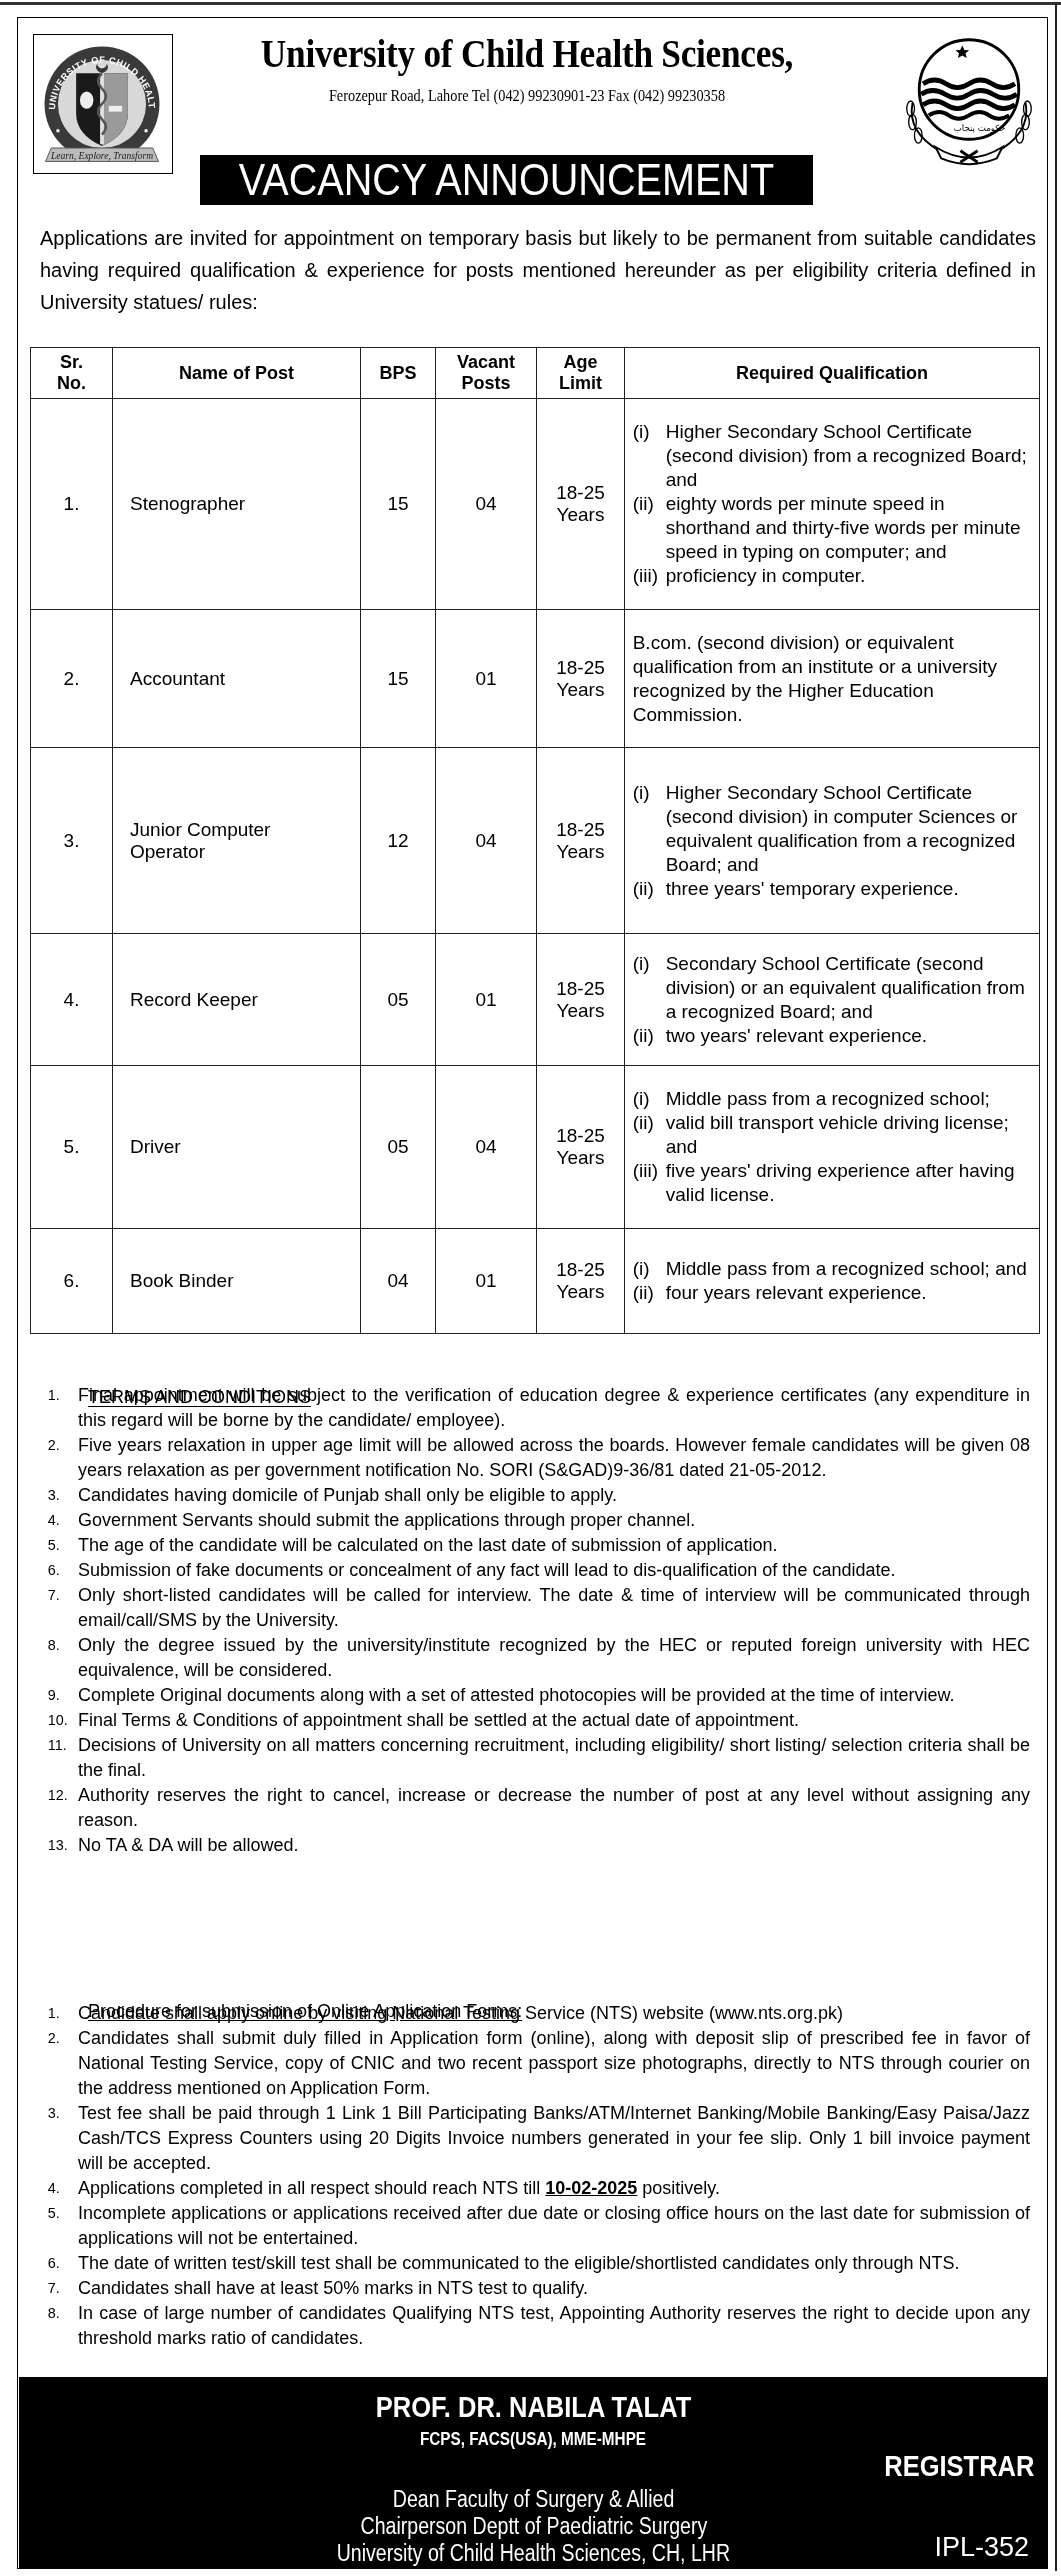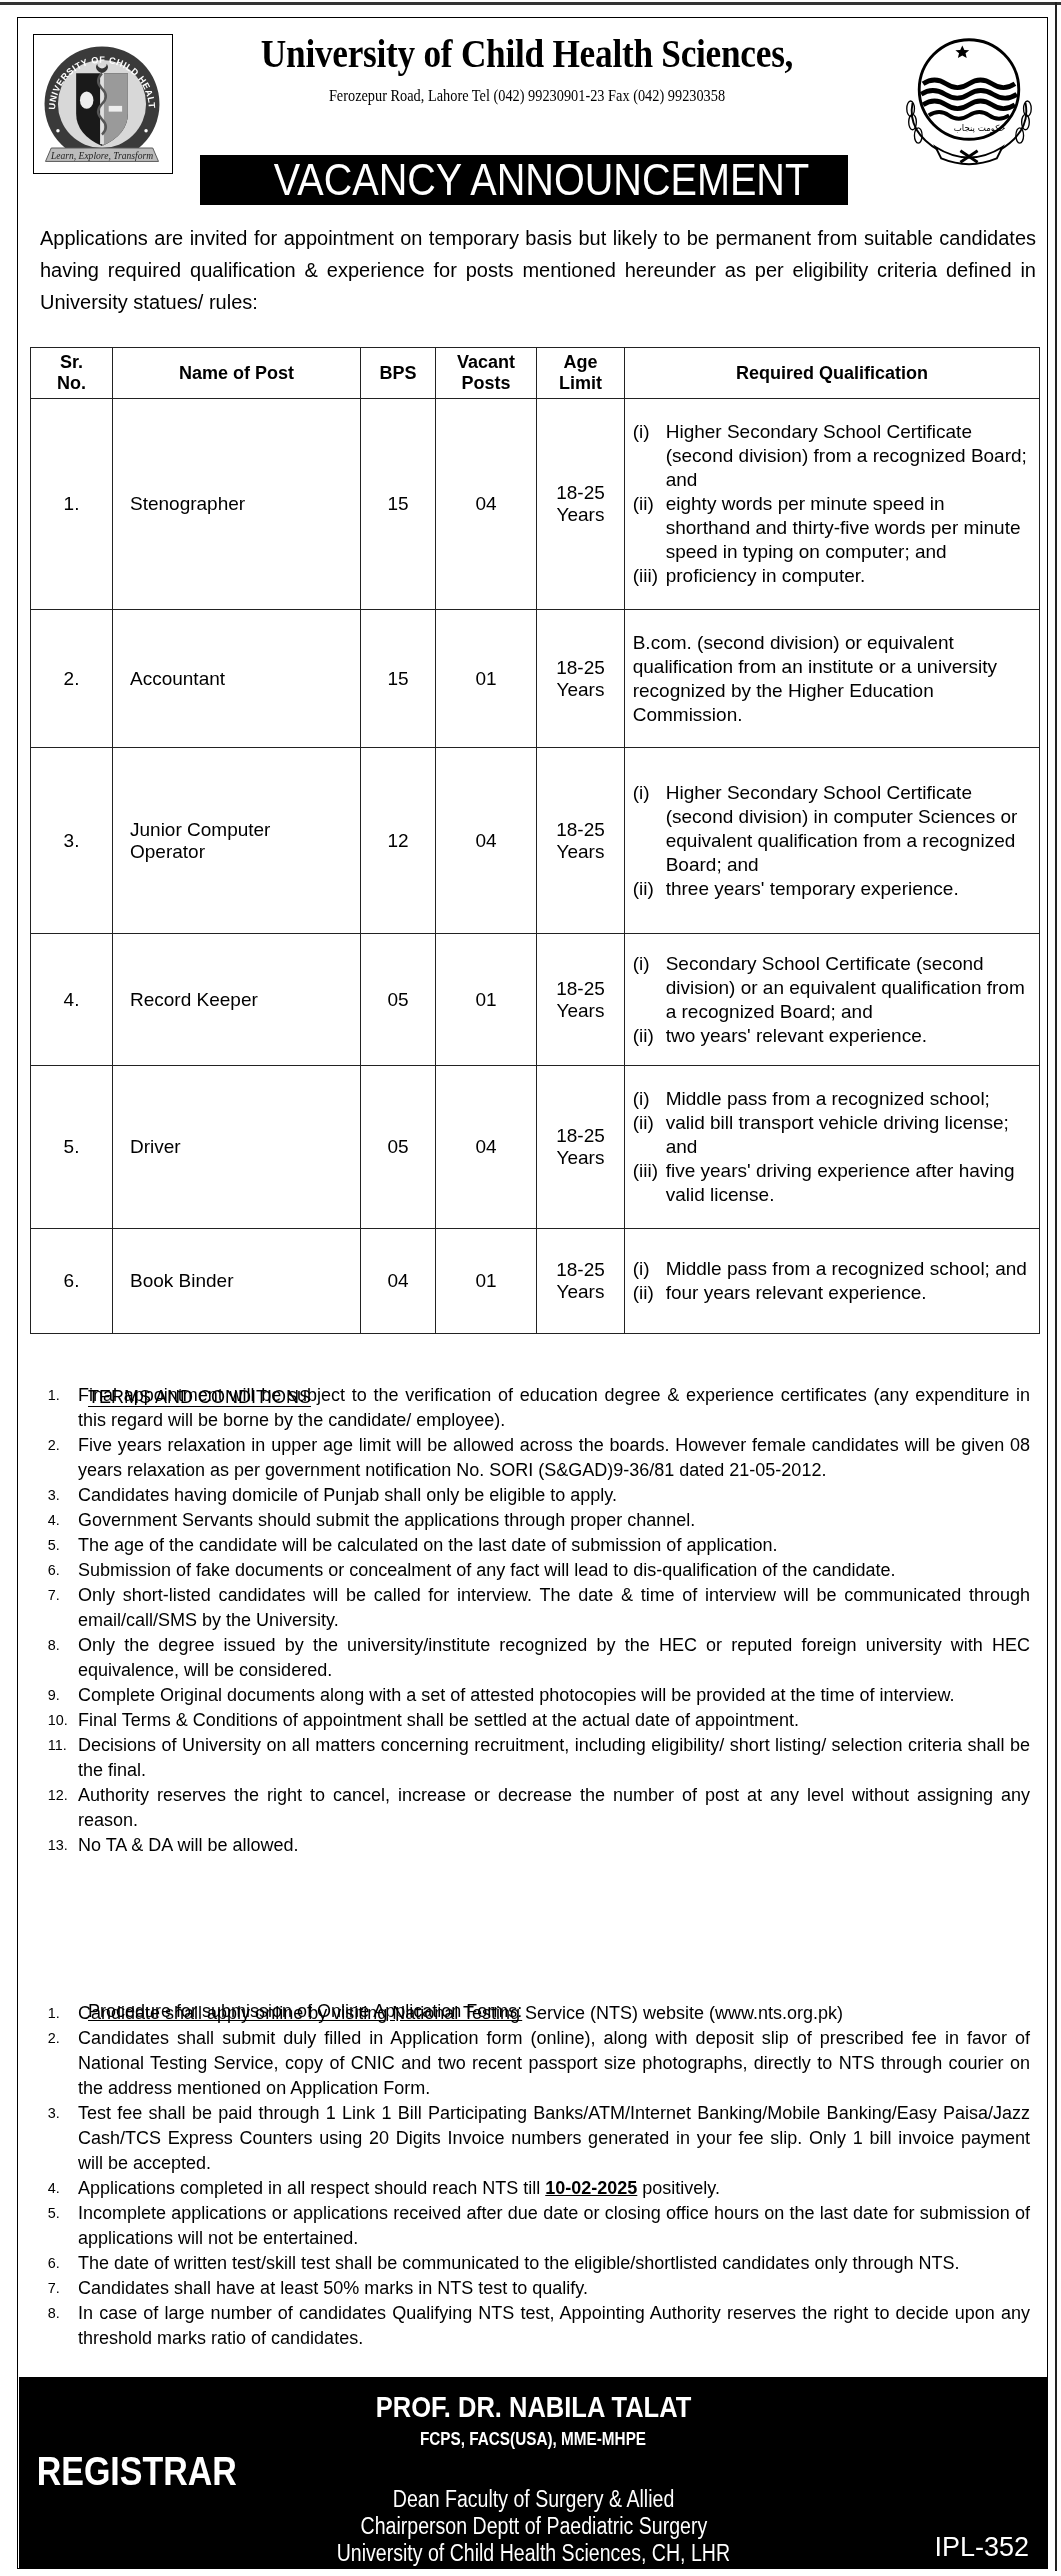--- a/index.html
+++ b/index.html
@@ -16,21 +16,21 @@
 
   .title { position: absolute; left: 144px; width: 766px; top: 33px; text-align: center;
            font-family: "Liberation Serif", serif; font-weight: bold; font-size: 41px;
            letter-spacing: -0.3px; transform: scaleX(0.86); transform-origin: center; line-height: 1; }
   .subtitle { position: absolute; left: 144px; width: 766px; top: 88px; text-align: center;
               font-family: "Liberation Serif", serif; font-size: 16.3px; transform: scaleX(0.88);
               line-height: 1; }
   .banner { position: absolute; left: 200px; top: 155px; width: 613px; height: 50px; background: #000;
             color: #fff; display: flex; align-items: center; justify-content: center;
             font-family: "Liberation Sans", sans-serif; font-size: 44px; letter-spacing: 0px;
-            line-height: 1; padding-left: 35px; }
+            line-height: 1; }
   .banner span { display: inline-block; transform: scaleX(0.9); white-space: nowrap; }
 
   .intro { position: absolute; left: 40px; width: 996px; top: 222px; font-size: 20px;
            line-height: 32px; text-align: justify; }
   .intro span { display:block; transform: scaleX(0.985); transform-origin: left; }
 
   table.posts { position: absolute; left: 30px; top: 347px; width: 1010px; border-collapse: collapse;
                 font-size: 19px; }
   table.posts th, table.posts td { border: 1.4px solid #222; vertical-align: middle; padding: 0; }
   table.posts th { font-weight: bold; font-size: 18px; line-height: 21px; height: 50px; text-align: center; }
@@ -49,22 +49,22 @@
   .term { display: flex; text-align: justify; margin-bottom: 0px; }
   .term-num { flex: 0 0 34px; font-size: 14.4px; padding-left: 3.8px; box-sizing: border-box; }
   .term-text { flex: 1 1 auto; }
   .term-text u { font-weight: bold; }
 
   .footer { position: absolute; left: 19px; top: 2377px; width: 1029px; height: 191px; background: #000; color: #fff; }
   .f-name { position: absolute; left: 0; width: 1029px; top: 15.3px; text-align: center; font-weight: bold;
             font-size: 30px; line-height: 1; }
   .f-quals { position: absolute; left: 0; width: 1029px; top: 53px; text-align: center; font-weight: bold;
              font-size: 18px; line-height: 1; }
-  .f-role { position: absolute; left: 0; width: 1029px; top: 74px; text-align: left; font-weight: bold;
-            font-size: 40px; line-height: 1; }
+  .f-role { position: absolute; left: 0; width: 1029px; top: 74px; text-align: right; font-weight: bold;
+            font-size: 30px; line-height: 1; }
   .f-line { position: absolute; left: 0; width: 1029px; text-align: center; font-size: 23px; line-height: 1; }
   .f-ref { position: absolute; right: 19px; top: 157px; font-size: 27px; line-height: 1; }
   .cond { display:inline-block; transform: scaleX(0.85); }
 </style>
 </head>
 <body>
 
 <div class="top-rule"></div>
 <div class="right-rule"></div>
 <div class="frame"></div>

